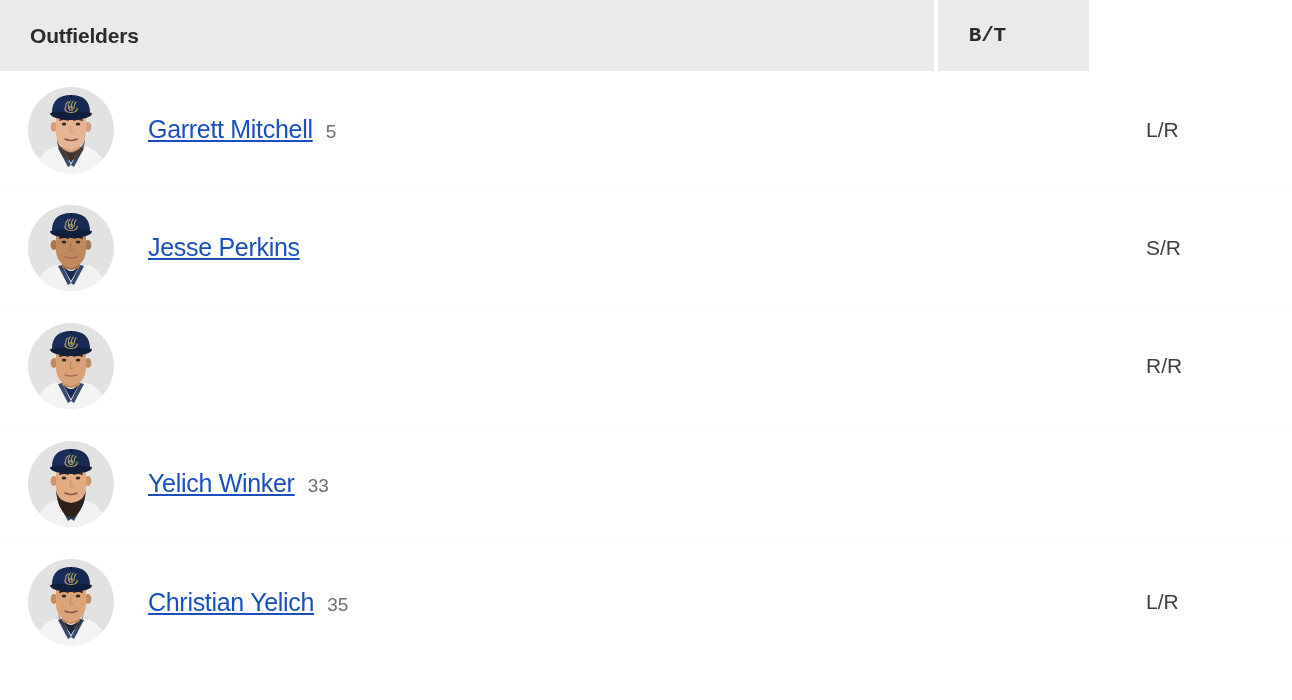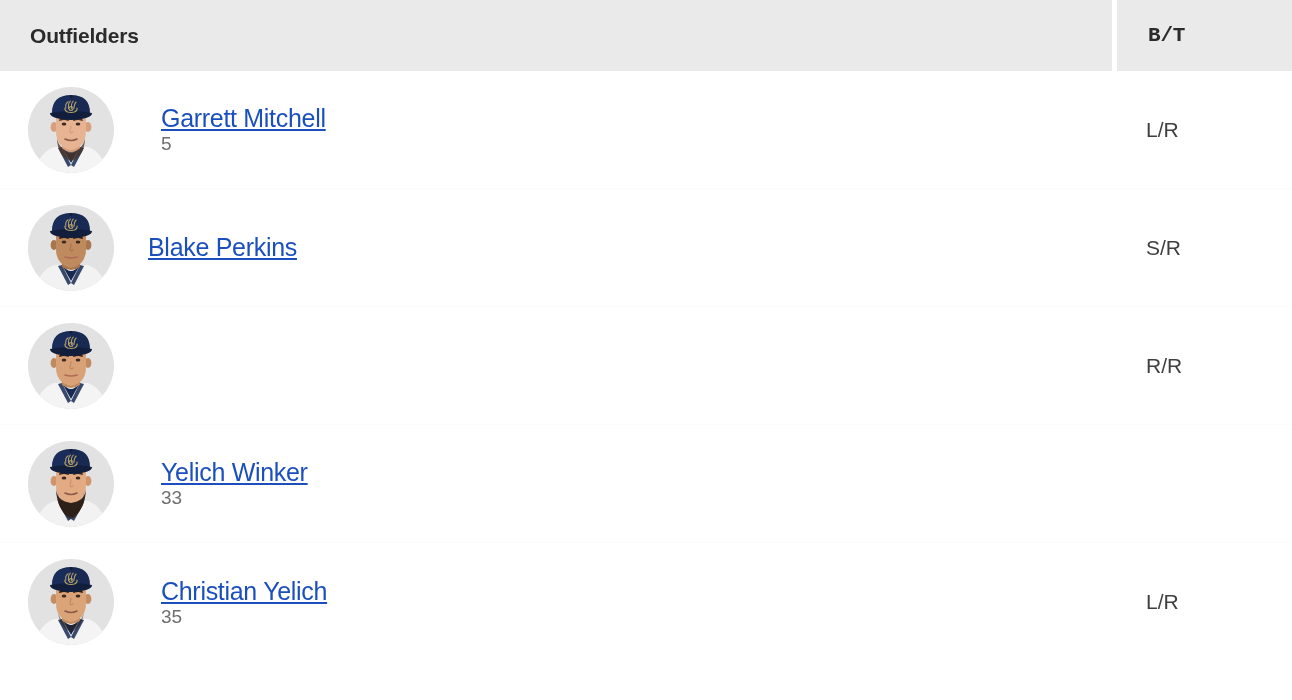--- a/index.html
+++ b/index.html
@@ -16,21 +16,21 @@
     position: relative;
     width: 1292px;
     height: 700px;
     background: #ffffff;
   }
 
   
   .roster-header {
     position: absolute;
     left: 0; top: 0;
-    width: 1292px;
+    width: 1089px;
     height: 71px;
     display: flex;
     align-items: center;
     border-radius: 32px;
   }
 
   .hdr-cell {
     height: 71px;
     background: #eaeaea;
     display: flex;
@@ -105,21 +105,20 @@
     overflow: hidden;
   }
 
   .avatar svg { display: block; width: 86px; height: 86px; }
 
   
   .name-wrap {
     display: flex;
     align-items: baseline;
     margin-left: 34px;
-    flex-direction: column;
   }
 
   .player-name {
     font-size: 25px;
     color: #1a4fbd;
     letter-spacing: -0.3px;
     white-space: nowrap;
   }
 
   .player-number {
@@ -250,21 +249,21 @@
         <path d="M-2.6 2.8 Q-3.2 -3.2 -0.6 -5.1"></path>
         <path d="M0.4 2.8 Q0.1 -3.3 2.4 -5.1"></path>
         <path d="M3.2 2.4 Q3.4 -2.6 5.4 -4.2"></path>
         <path d="M-6.4 2.2 Q-6.8 5.2 -3.6 6.4 Q0 7.4 3.6 6.4 Q6.8 5.2 6.4 2.2"></path>
         <circle cx="0" cy="2.6" r="2.1"></circle>
       </g>
     </g>
   </svg>
           </span>
       <span class="name-wrap">
-        <a class="player-name" href="#">Blake Perkins</a>
+        <a class="player-name" href="#">Jesse Perkins</a>
 
       </span>
     </div>
     <div class="cell-bt">S/R</div>
   </div>
       <div class="player-row">
     <div class="cell-name">
       <span class="avatar">
   <svg viewBox="0 0 86 86" xmlns="http://www.w3.org/2000/svg" aria-hidden="true">
     <defs>

